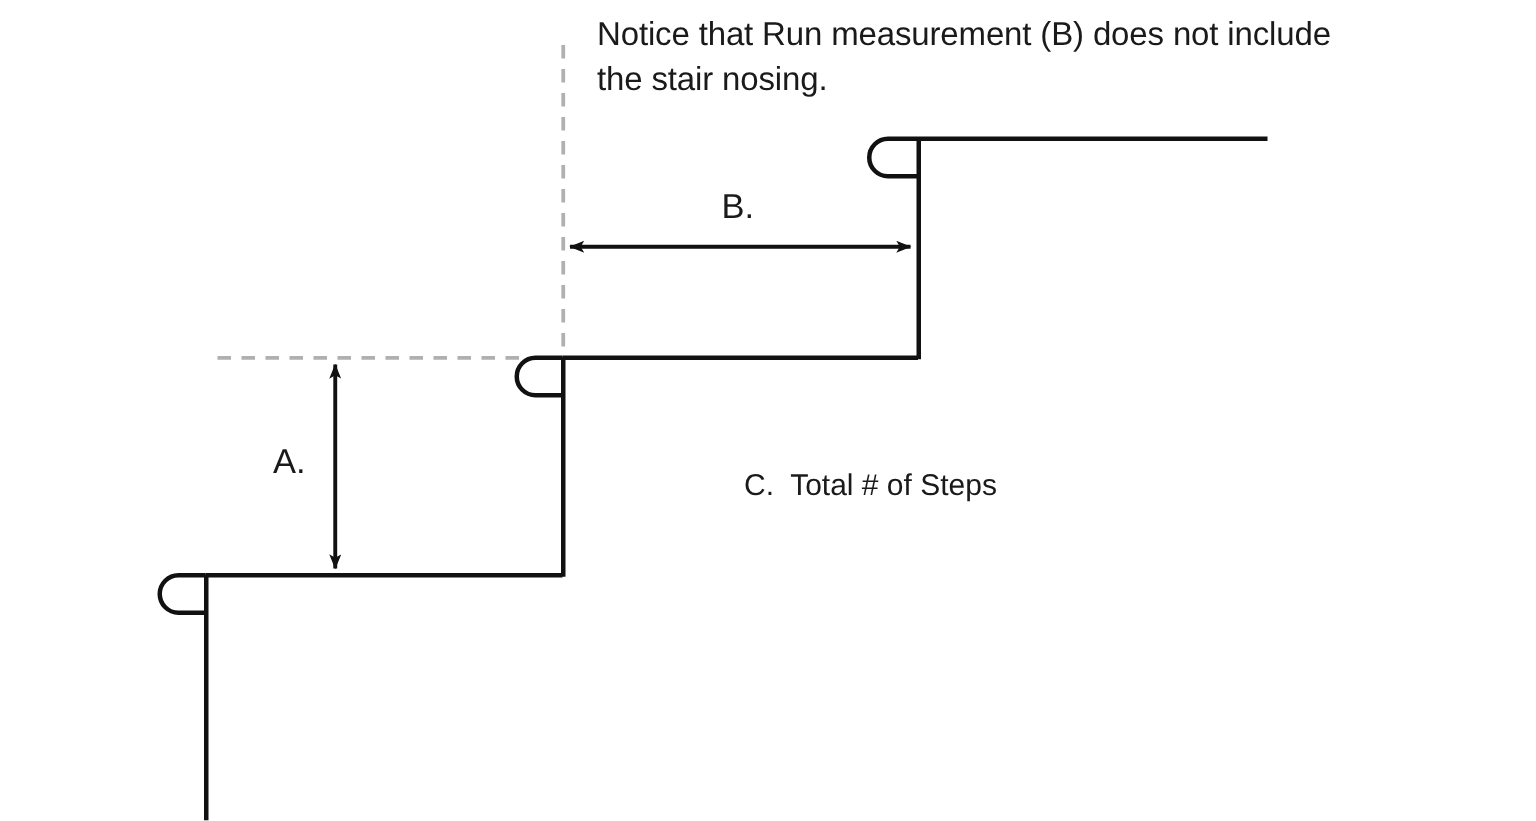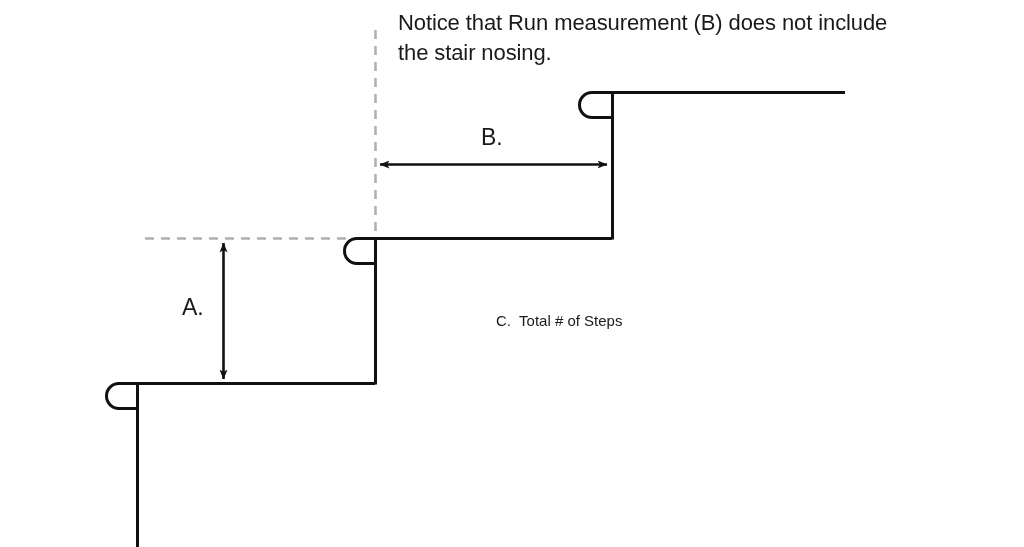--- a/index.html
+++ b/index.html
@@ -51,21 +51,21 @@
     font-size: 23px;
   }
   #label-b {
     left: 481px;
     top: 122px;
     font-size: 23px;
   }
   #label-c {
     left: 496px;
     top: 311px;
-    font-size: 15px;
+    font-size: 20px;
   }
 </style>
 </head>
 <body>
 
 <div id="diagram-root">
 
   <svg id="stair-svg" viewBox="0 0 1024 547" xmlns="http://www.w3.org/2000/svg">
 
     <defs>

